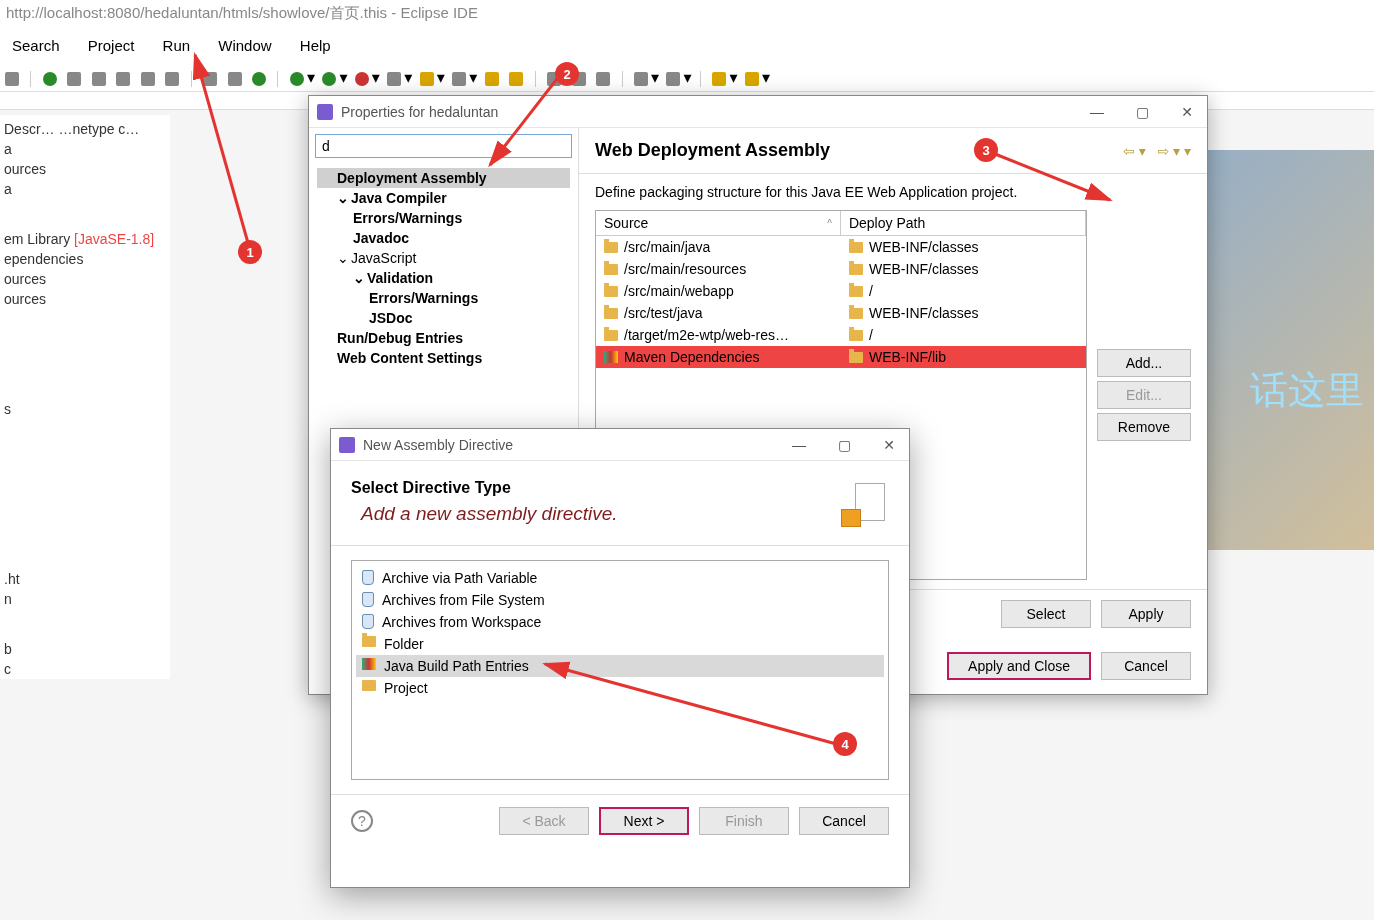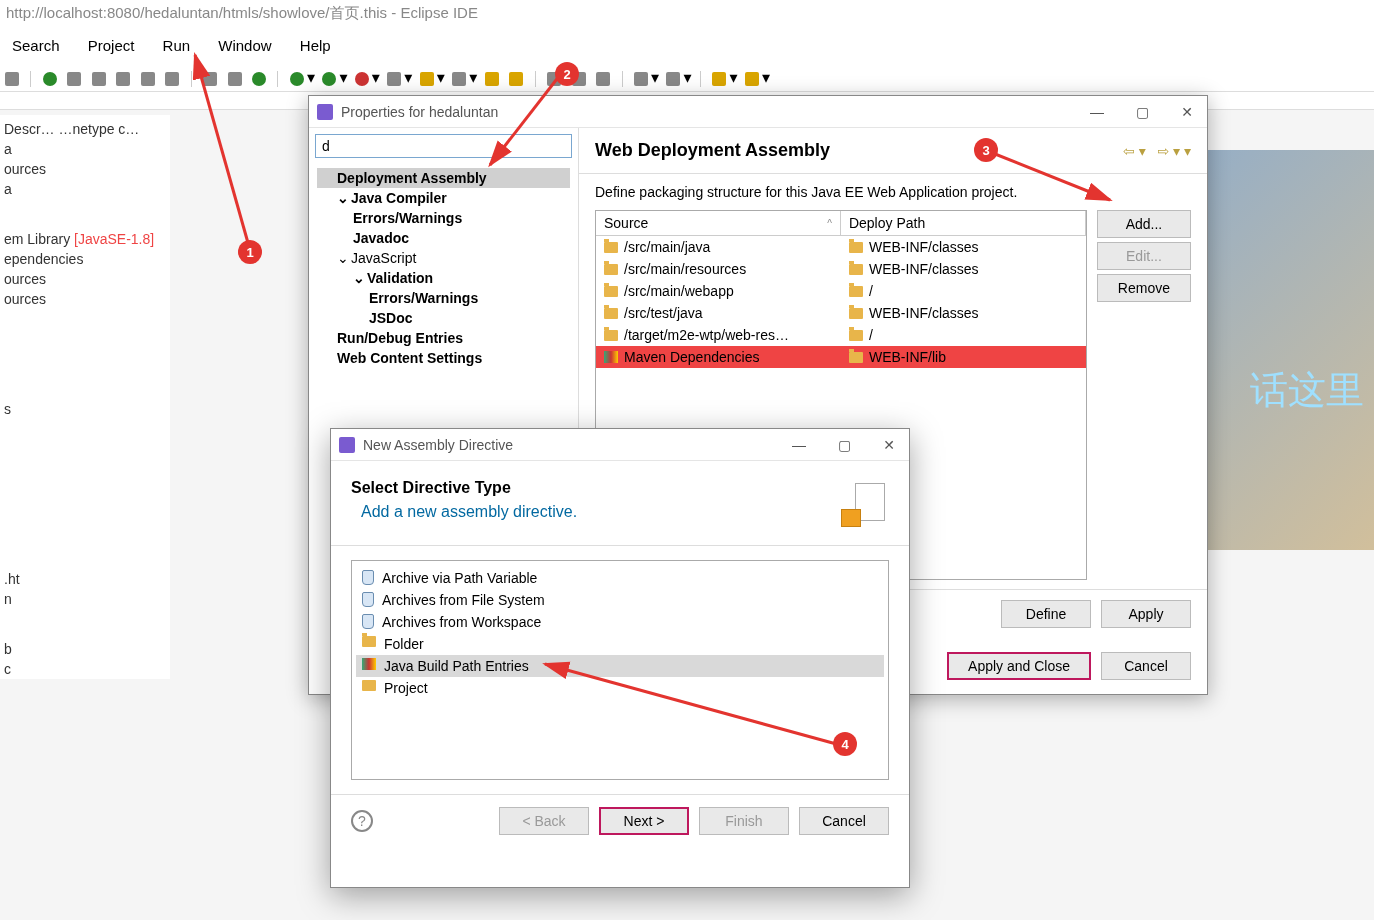--- a/index.html
+++ b/index.html
@@ -37,21 +37,21 @@
 .tree .sel { background: #d0d0d0; }
 .tree .l1 { padding-left: 20px; }
 .tree .l2 { padding-left: 36px; }
 .tree .l3 { padding-left: 52px; }
 .tree .chev::before { content: "⌄"; display: inline-block; width: 14px; }
 .dlg-right { flex: 1; display: flex; flex-direction: column; padding: 0; }
 .section-header { display: flex; align-items: center; padding: 12px 16px; border-bottom: 1px solid #ddd; }
 .section-header h2 { font-size: 18px; font-weight: bold; }
 .section-header .nav-icons { margin-left: auto; font-size: 14px; color: #baa040; }
 .section-desc { padding: 10px 16px; font-size: 14px; }
-.table-area { display: flex; padding: 0 16px; gap: 10px; }
+.table-area { display: flex; padding: 0 16px; gap: 10px; align-items: center; }
 .table-wrap { flex: 1; border: 1px solid #aaa; height: 370px; }
 .table-head { display: flex; background: #fff; border-bottom: 1px solid #ccc; }
 .table-head div { padding: 4px 8px; font-size: 14px; border-right: 1px solid #ccc; }
 .th-src { flex: 1; display: flex; align-items: center; }
 .th-dep { flex: 1; }
 .th-src .sort { margin-left: auto; color: #888; font-size: 10px; }
 .table-body { font-size: 14px; }
 .tr { display: flex; }
 .tr.sel { background: #ef4444; }
 .td { padding: 3px 8px; flex: 1; display: flex; align-items: center; gap: 6px; }
@@ -62,21 +62,21 @@
 .btn { padding: 5px 20px; background: #e9e9e9; border: 1px solid #bbb; font-size: 14px; cursor: default; min-width: 90px; text-align: center; }
 .btn.disabled { color: #999; }
 .btn.focus { border: 2px solid #be185d; padding: 4px 19px; }
 .dlg-foot { display: flex; justify-content: flex-end; padding: 10px 16px; gap: 10px; border-top: 1px solid #ddd; margin-top: auto; }
 .dlg-foot2 { display: flex; justify-content: flex-end; padding: 14px 16px; gap: 10px; }
 
 
 .assembly-dialog { position: absolute; left: 330px; top: 428px; width: 580px; height: 460px; background: #fff; border: 1px solid #888; box-shadow: 0 8px 30px rgba(0,0,0,.35); z-index: 20; }
 .asm-header { padding: 18px 20px; border-bottom: 1px solid #ddd; display: flex; }
 .asm-header-text h3 { font-size: 16px; font-weight: bold; margin-bottom: 6px; }
-.asm-header-text p { font-size: 16px; color: #0369a1; padding-left: 10px; }
+.asm-header-text p { font-size: 19px; color: #7f1d1d; padding-left: 10px; font-style: italic; }
 .asm-header-icon { margin-left: auto; width: 48px; height: 48px; position: relative; }
 .asm-header-icon::before { content: ""; position: absolute; right: 4px; top: 4px; width: 28px; height: 36px; border: 1px solid #aaa; background: #fff; }
 .asm-header-icon::after { content: ""; position: absolute; left: 0; bottom: 0; width: 18px; height: 16px; background: #f0a020; border: 1px solid #c78010; }
 .asm-list { margin: 14px 20px; border: 1px solid #aaa; height: 220px; padding: 6px 4px; font-size: 14px; }
 .asm-list div { padding: 3px 6px; display: flex; gap: 8px; cursor: default; }
 .asm-list .sel { background: #d9d9d9; }
 .asm-foot { display: flex; align-items: center; padding: 12px 20px; gap: 10px; border-top: 1px solid #ddd; margin-top: auto; }
 .help-icon { width: 22px; height: 22px; border: 2px solid #888; border-radius: 50%; color: #888; font-size: 14px; text-align: center; line-height: 18px; }
 .asm-foot .spacer { flex: 1; }
 .arc-icon { display: inline-block; width: 12px; height: 15px; background: #d8e6f5; border: 1px solid #6a8db0; border-radius: 2px 2px 4px 4px; }
@@ -265,21 +265,21 @@
               </div>
           </div>
         </div>
         <div class="btns">
           <div class="btn">Add...</div>
           <div class="btn disabled">Edit...</div>
           <div class="btn">Remove</div>
         </div>
       </div>
       <div class="dlg-foot">
-        <div class="btn">Define</div>
+        <div class="btn">Select</div>
         <div class="btn">Apply</div>
       </div>
       <div class="dlg-foot2">
         <div class="btn focus">Apply and Close</div>
         <div class="btn">Cancel</div>
       </div>
     </div>
   </div>
 </div>
 

